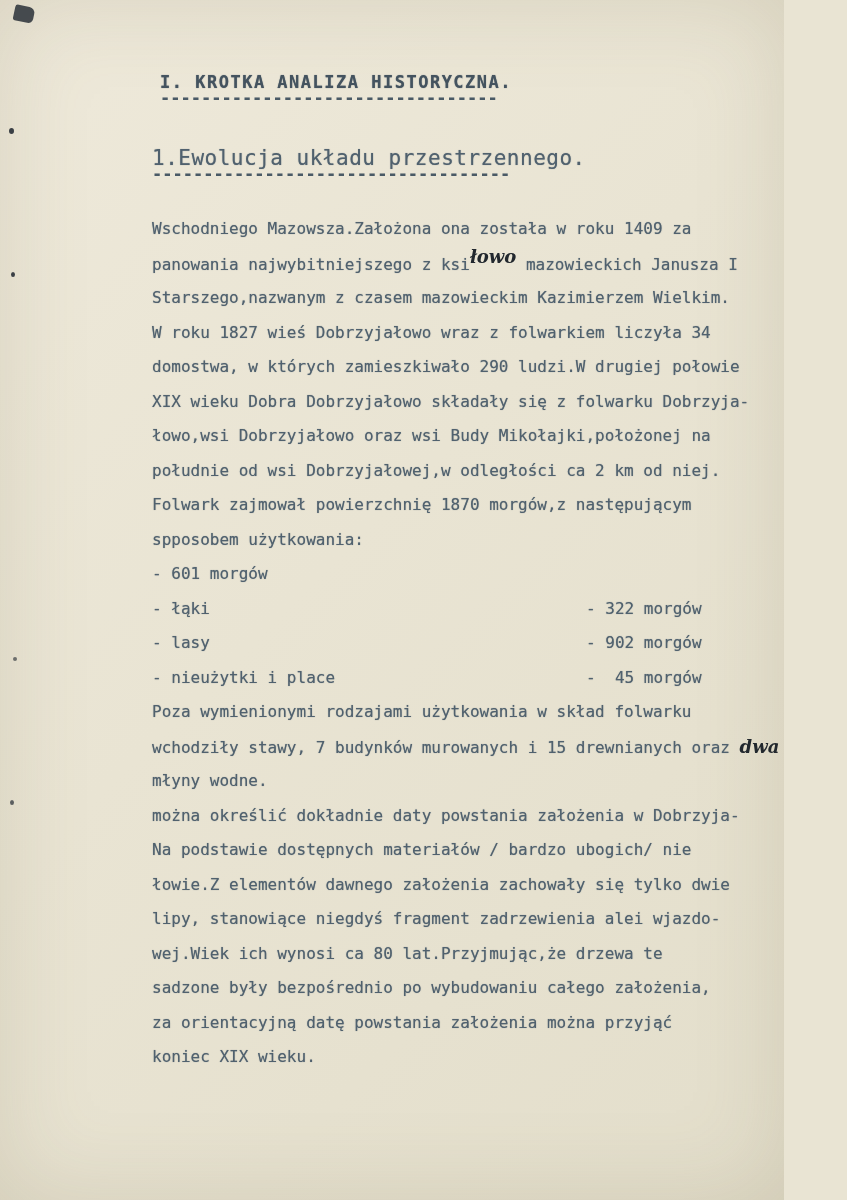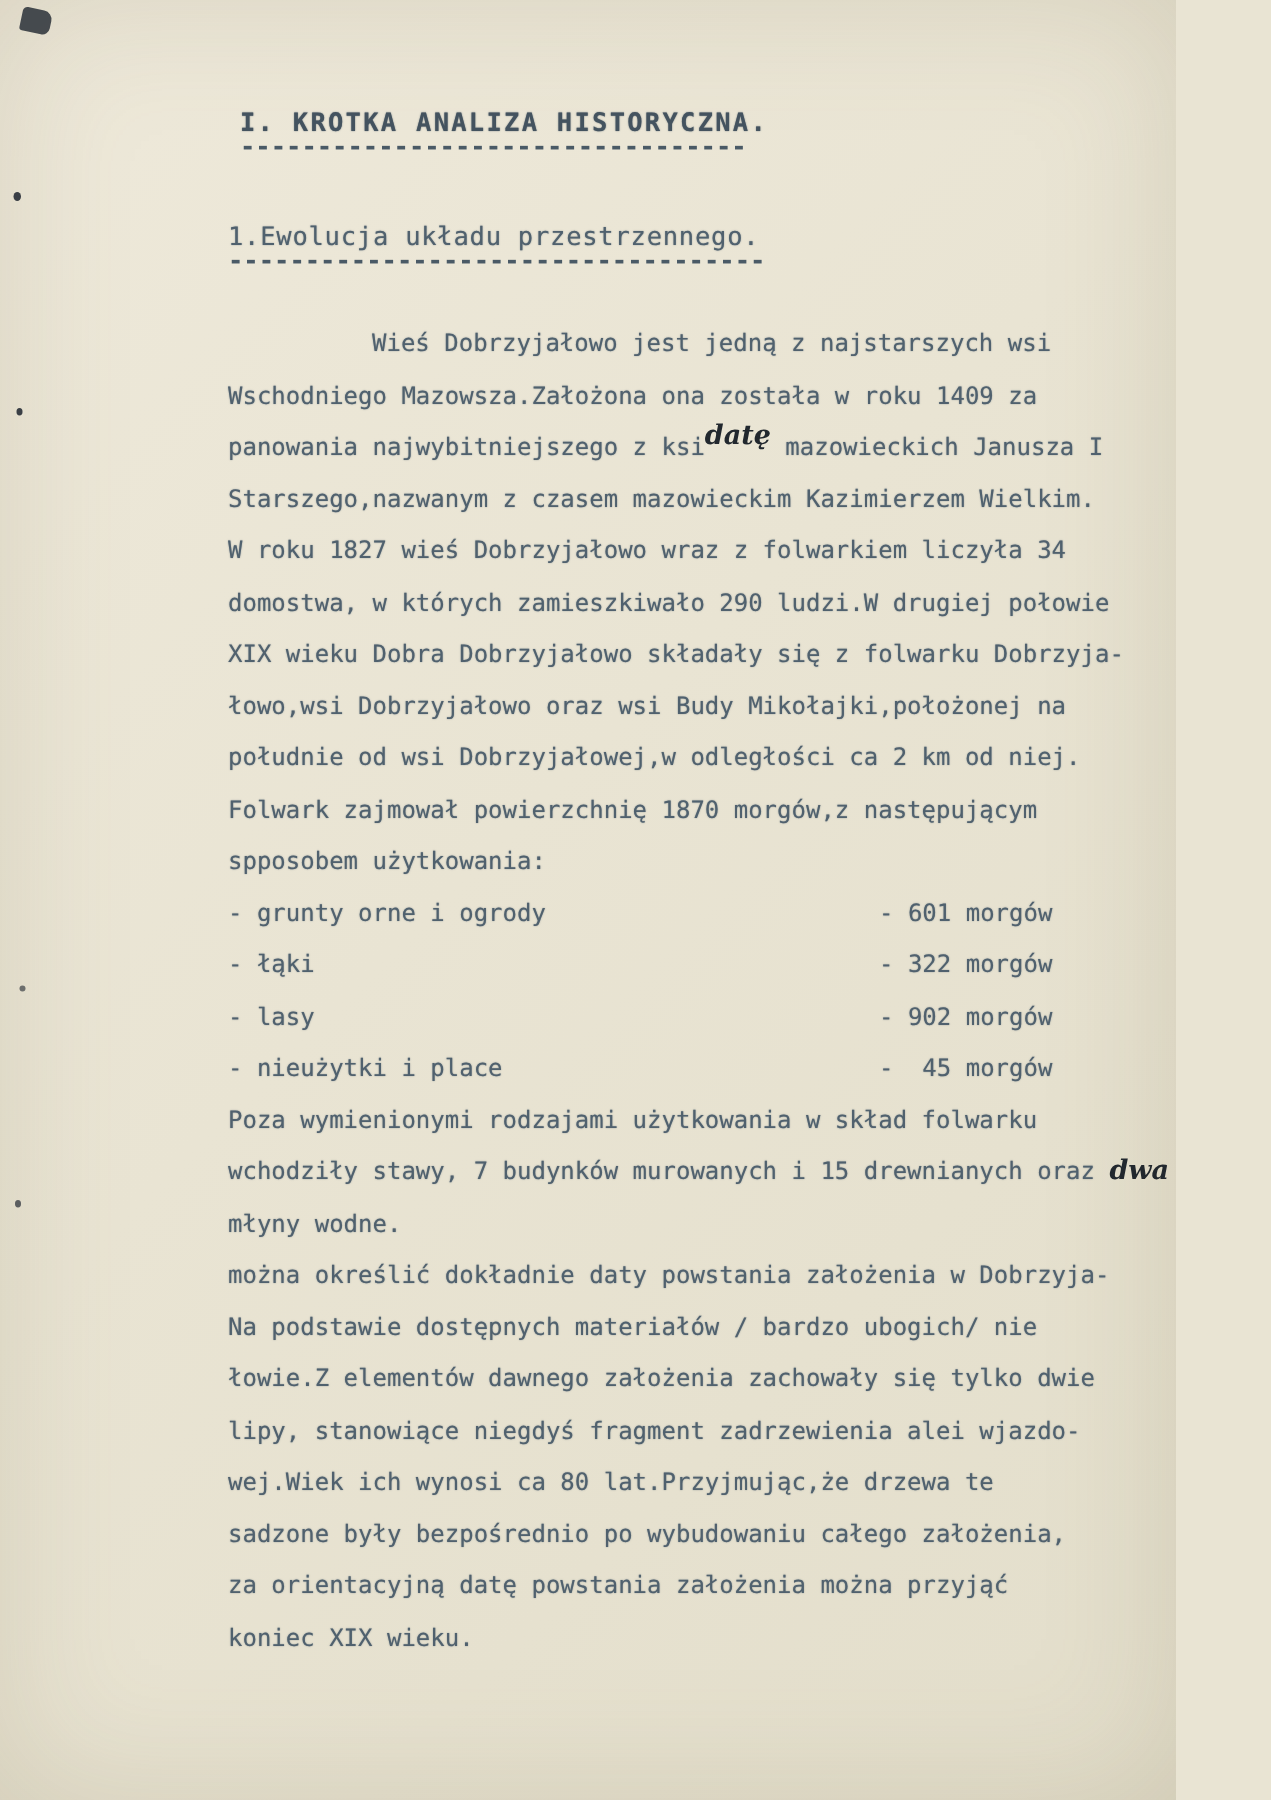--- a/index.html
+++ b/index.html
@@ -17,21 +17,21 @@
   .heading-block{position:absolute;left:160px;top:70px;}
   .heading{
     font-size:17px;line-height:24px;font-weight:bold;letter-spacing:1.5px;
     color:#44535f;text-shadow:0 0 1px rgba(68,83,95,0.8);
   }
   .dash-underline{
     margin-top:-6px;font-size:17px;line-height:20px;font-weight:bold;
     letter-spacing:0px;color:#4a5a66;white-space:pre;
   }
   .subheading-block{position:absolute;left:152px;top:146px;}
-  .subheading{font-size:17px;line-height:24px;letter-spacing:0.5px;}
+  .subheading{font-size:21px;line-height:24px;letter-spacing:0.5px;}
   .body-block{
     position:absolute;left:152px;top:212px;width:640px;
     font-size:16px;line-height:34.5px;
   }
   .line{white-space:pre;height:34.5px;}
   .line.indent{padding-left:96px;}
   .list-row{display:flex;white-space:pre;height:34.5px;}
   .list-label{width:434px;white-space:pre;}
   .list-value{white-space:pre;text-align:right;}
   .handwritten{
@@ -64,34 +64,33 @@
     <div class="dash-underline">---------------------------------</div>
   </div>
 
   <div class="subheading-block">
     <div class="subheading ink">1.Ewolucja układu przestrzennego.</div>
     <div class="dash-underline">-----------------------------------</div>
   </div>
 
   <div class="body-block ink">
 
-    <div class="line indent">Wieś Dobrzyjałowo jest jedną z najstarszych wsi</div>
     <div class="line">Wschodniego Mazowsza.Założona ona została w roku 1409 za</div>
-    <div class="line"><span>panowania najwybitniejszego z ksi</span><span class="handwritten correction">datę</span><span> mazowieckich Janusza I</span></div>
+    <div class="line"><span>panowania najwybitniejszego z ksi</span><span class="handwritten correction">łowo</span><span> mazowieckich Janusza I</span></div>
     <div class="line">Starszego,nazwanym z czasem mazowieckim Kazimierzem Wielkim.</div>
     <div class="line">W roku 1827 wieś Dobrzyjałowo wraz z folwarkiem liczyła 34</div>
     <div class="line">domostwa, w których zamieszkiwało 290 ludzi.W drugiej połowie</div>
     <div class="line">XIX wieku Dobra Dobrzyjałowo składały się z folwarku Dobrzyja-</div>
     <div class="line">łowo,wsi Dobrzyjałowo oraz wsi Budy Mikołajki,położonej na</div>
     <div class="line">południe od wsi Dobrzyjałowej,w odległości ca 2 km od niej.</div>
     <div class="line">Folwark zajmował powierzchnię 1870 morgów,z następującym</div>
     <div class="line">spposobem użytkowania:</div>
 
     <div class="list-row">
-      <span class="list-label">- grunty orne i ogrody</span><span class="list-value">- 601 morgów</span>
+      <span class="list-value">- 601 morgów</span>
     </div>
     <div class="list-row">
       <span class="list-label">- łąki</span><span class="list-value">- 322 morgów</span>
     </div>
     <div class="list-row">
       <span class="list-label">- lasy</span><span class="list-value">- 902 morgów</span>
     </div>
     <div class="list-row">
       <span class="list-label">- nieużytki i place</span><span class="list-value">-  45 morgów</span>
     </div>

